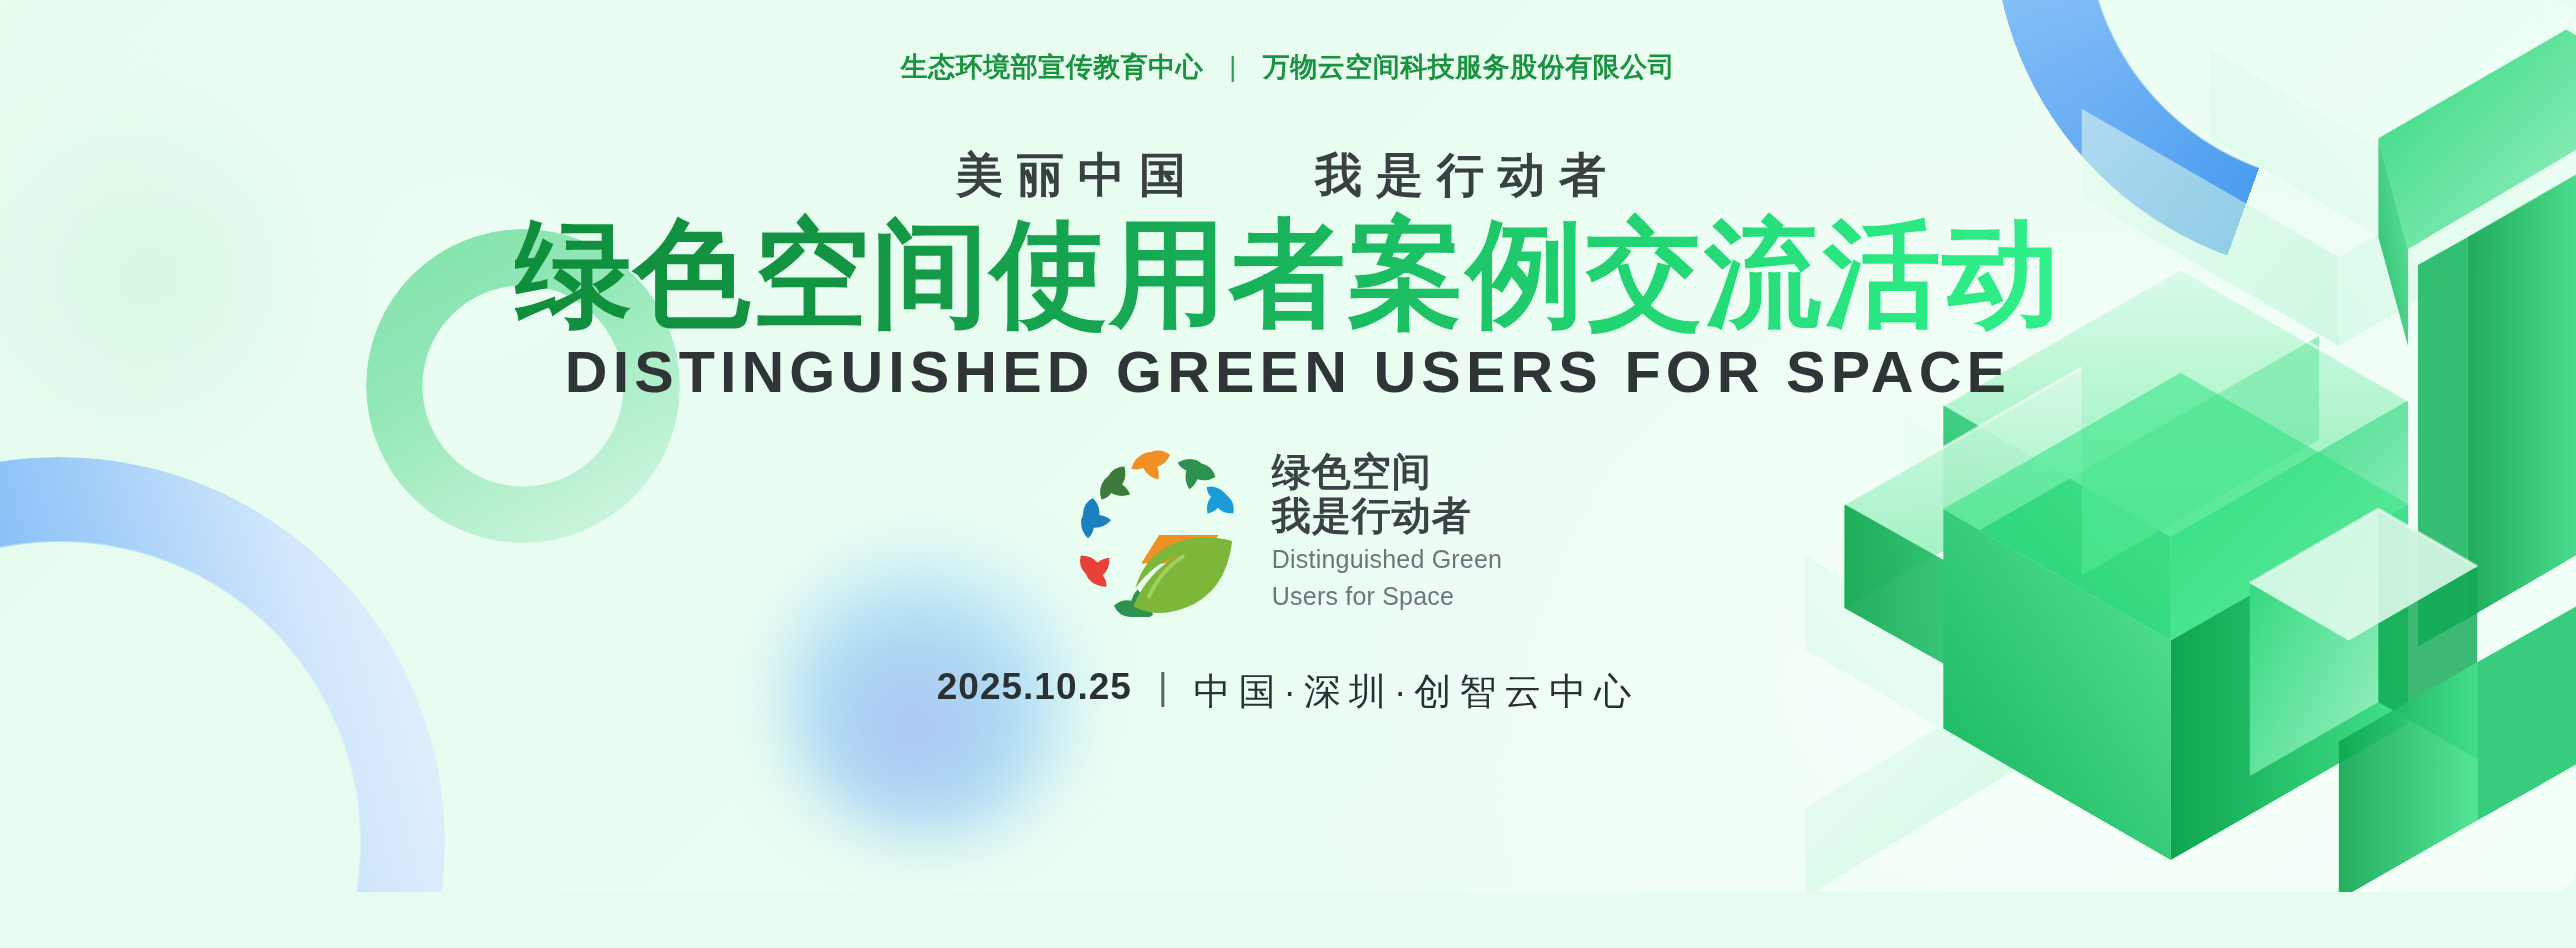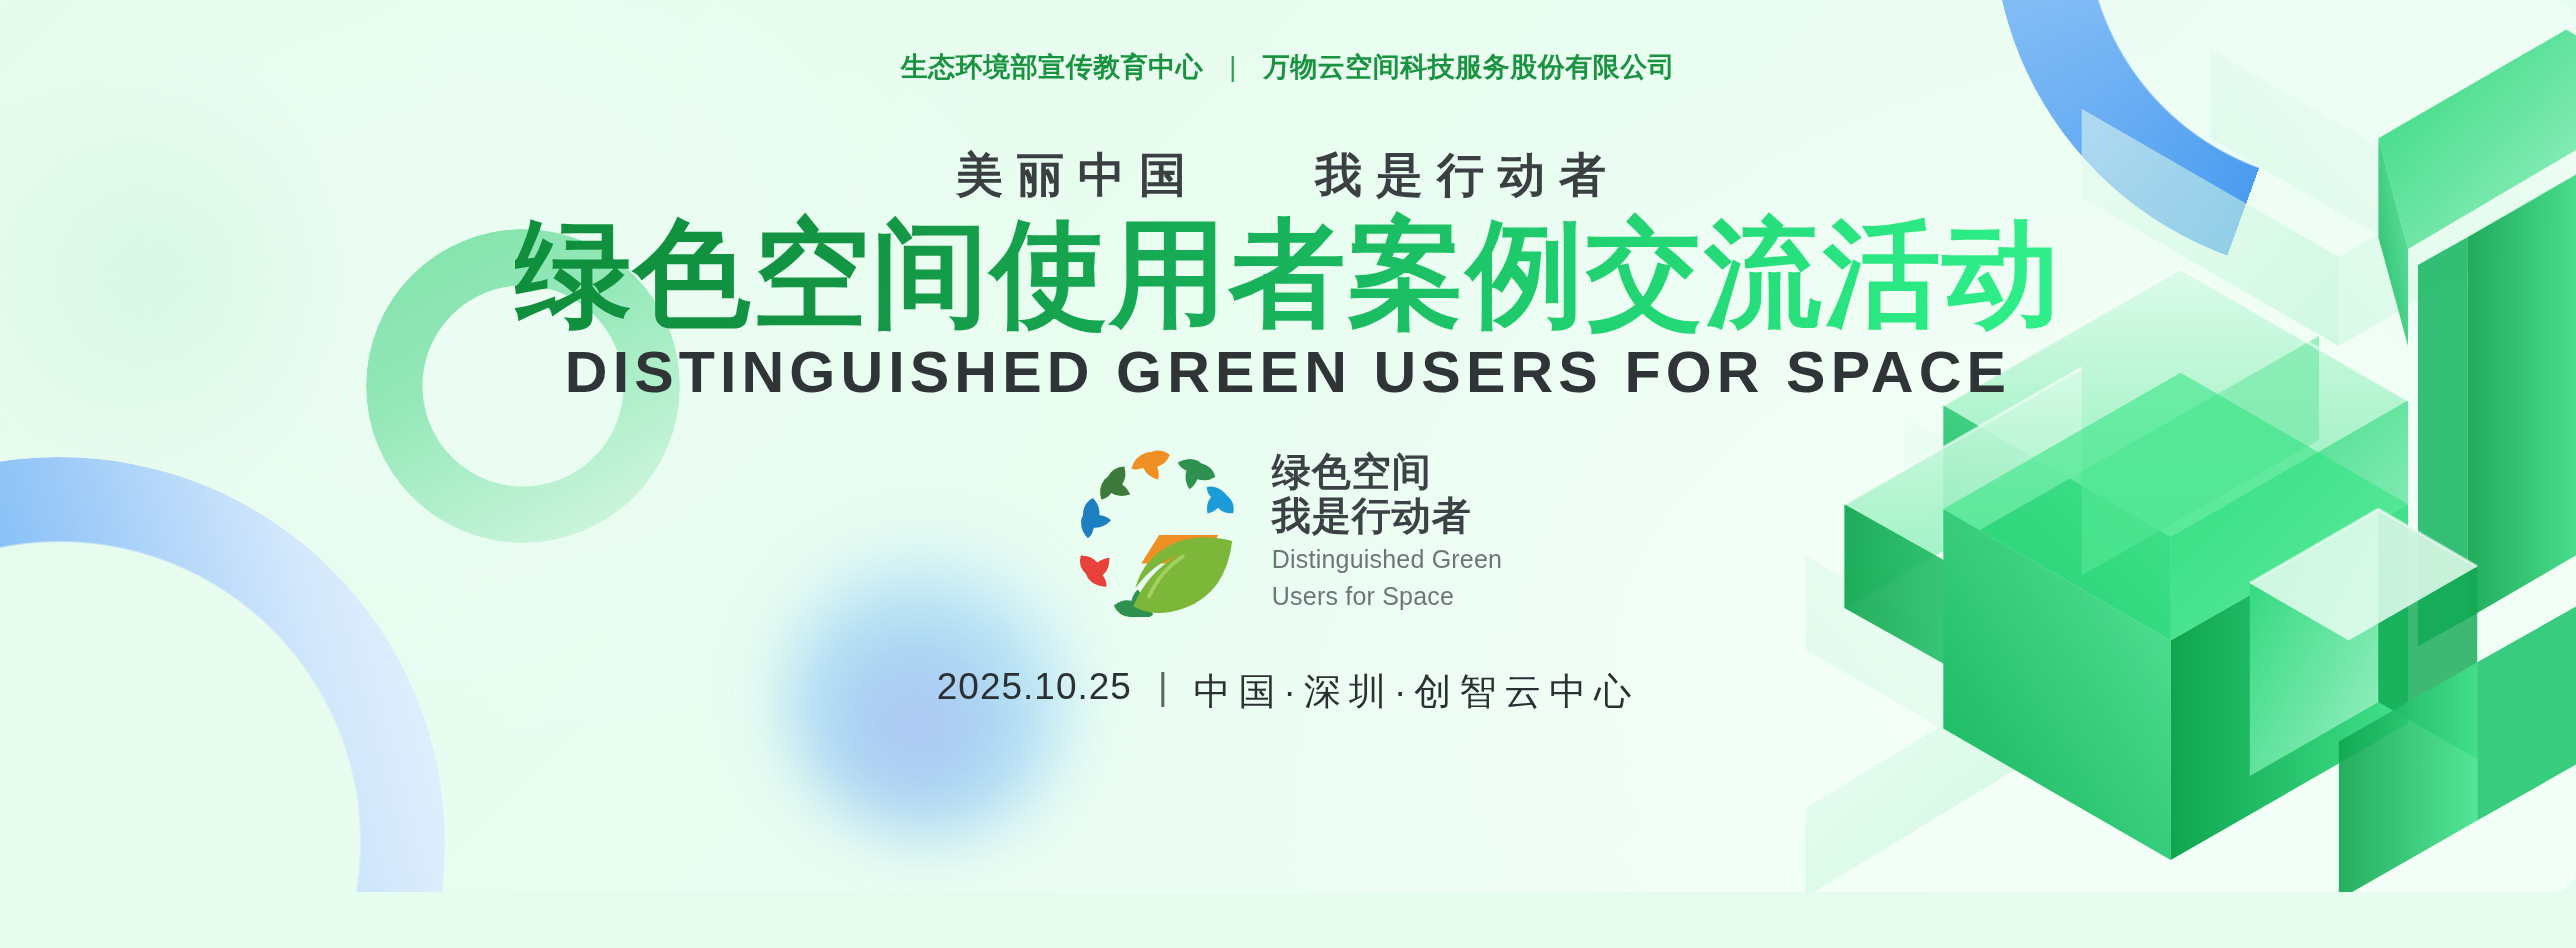--- a/index.html
+++ b/index.html
@@ -146,21 +146,21 @@
   }
 
   
   .footer {
     margin-top:40px;
     display:flex; align-items:center;
     color:#2b3033;
     font-size:37px;
     white-space:nowrap;
   }
-  .footer .date { letter-spacing:1px; font-weight:400; }
+  .footer .date { letter-spacing:1px; font-weight:700; }
   .footer .bar { padding:0 26px; color:#5c6366; font-weight:300; }
   .footer .place { letter-spacing:8px;margin-top:10px; }
 </style>
 </head>
 <body>
 
 <div id="banner">
 
   <div class="deco blob-green"></div>
   <div class="deco ring-blue-tr"></div>

